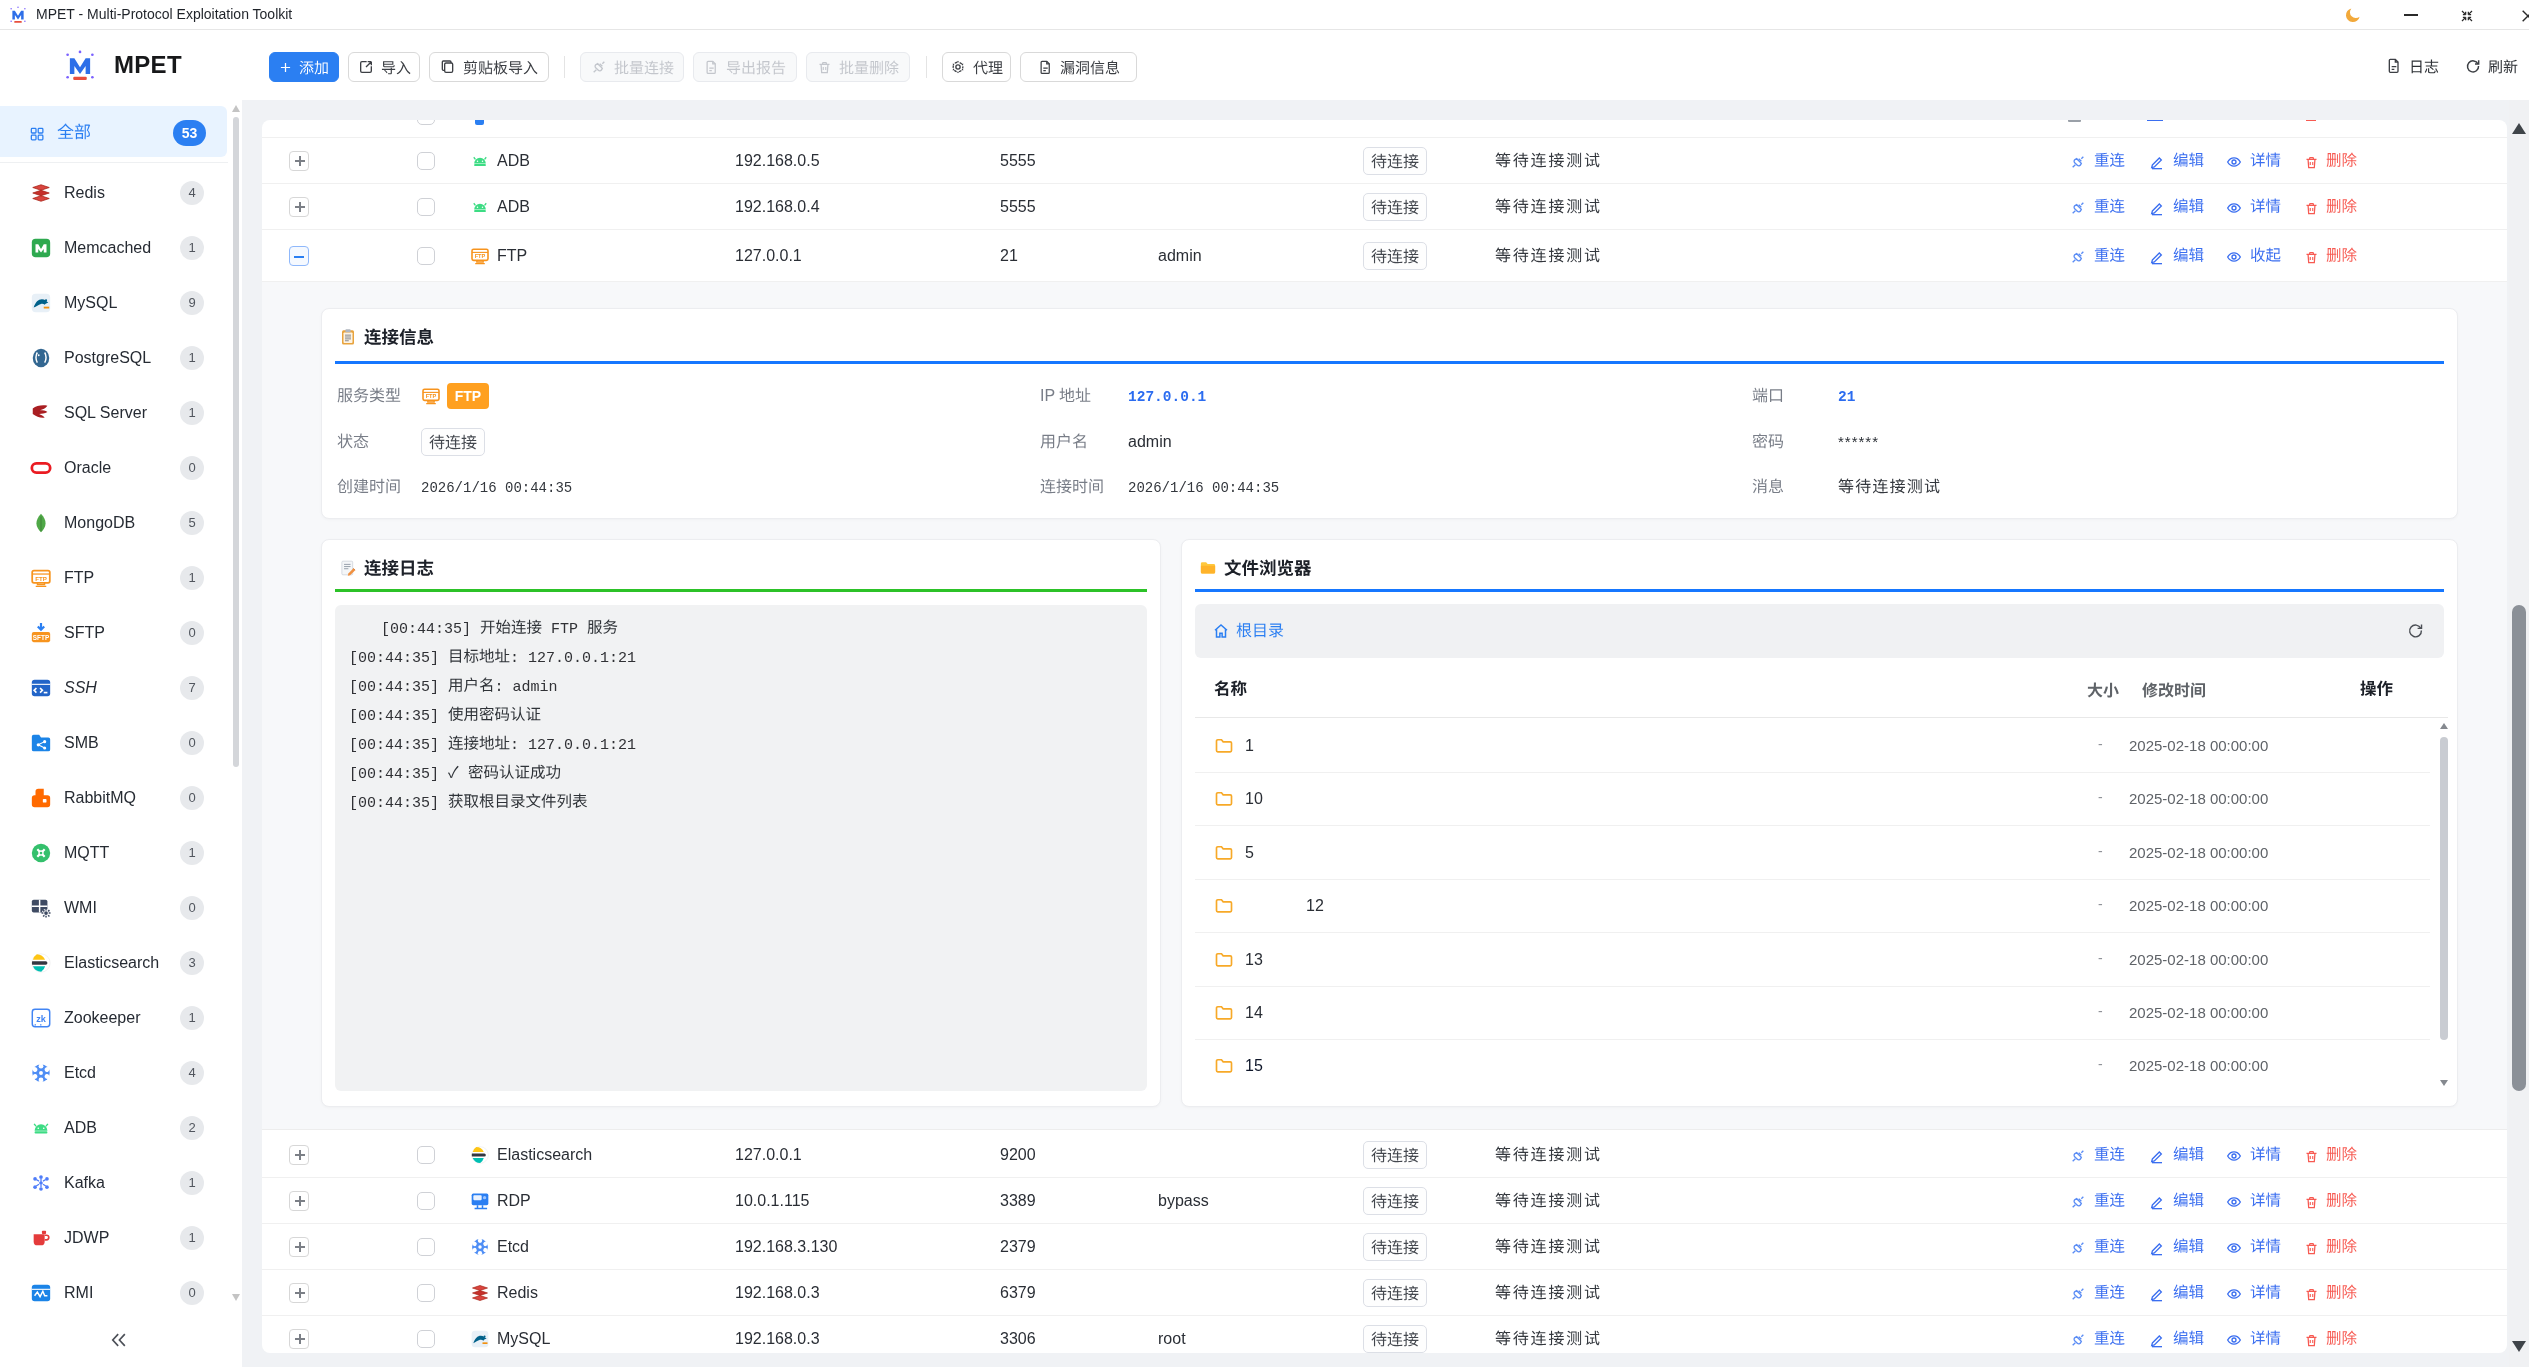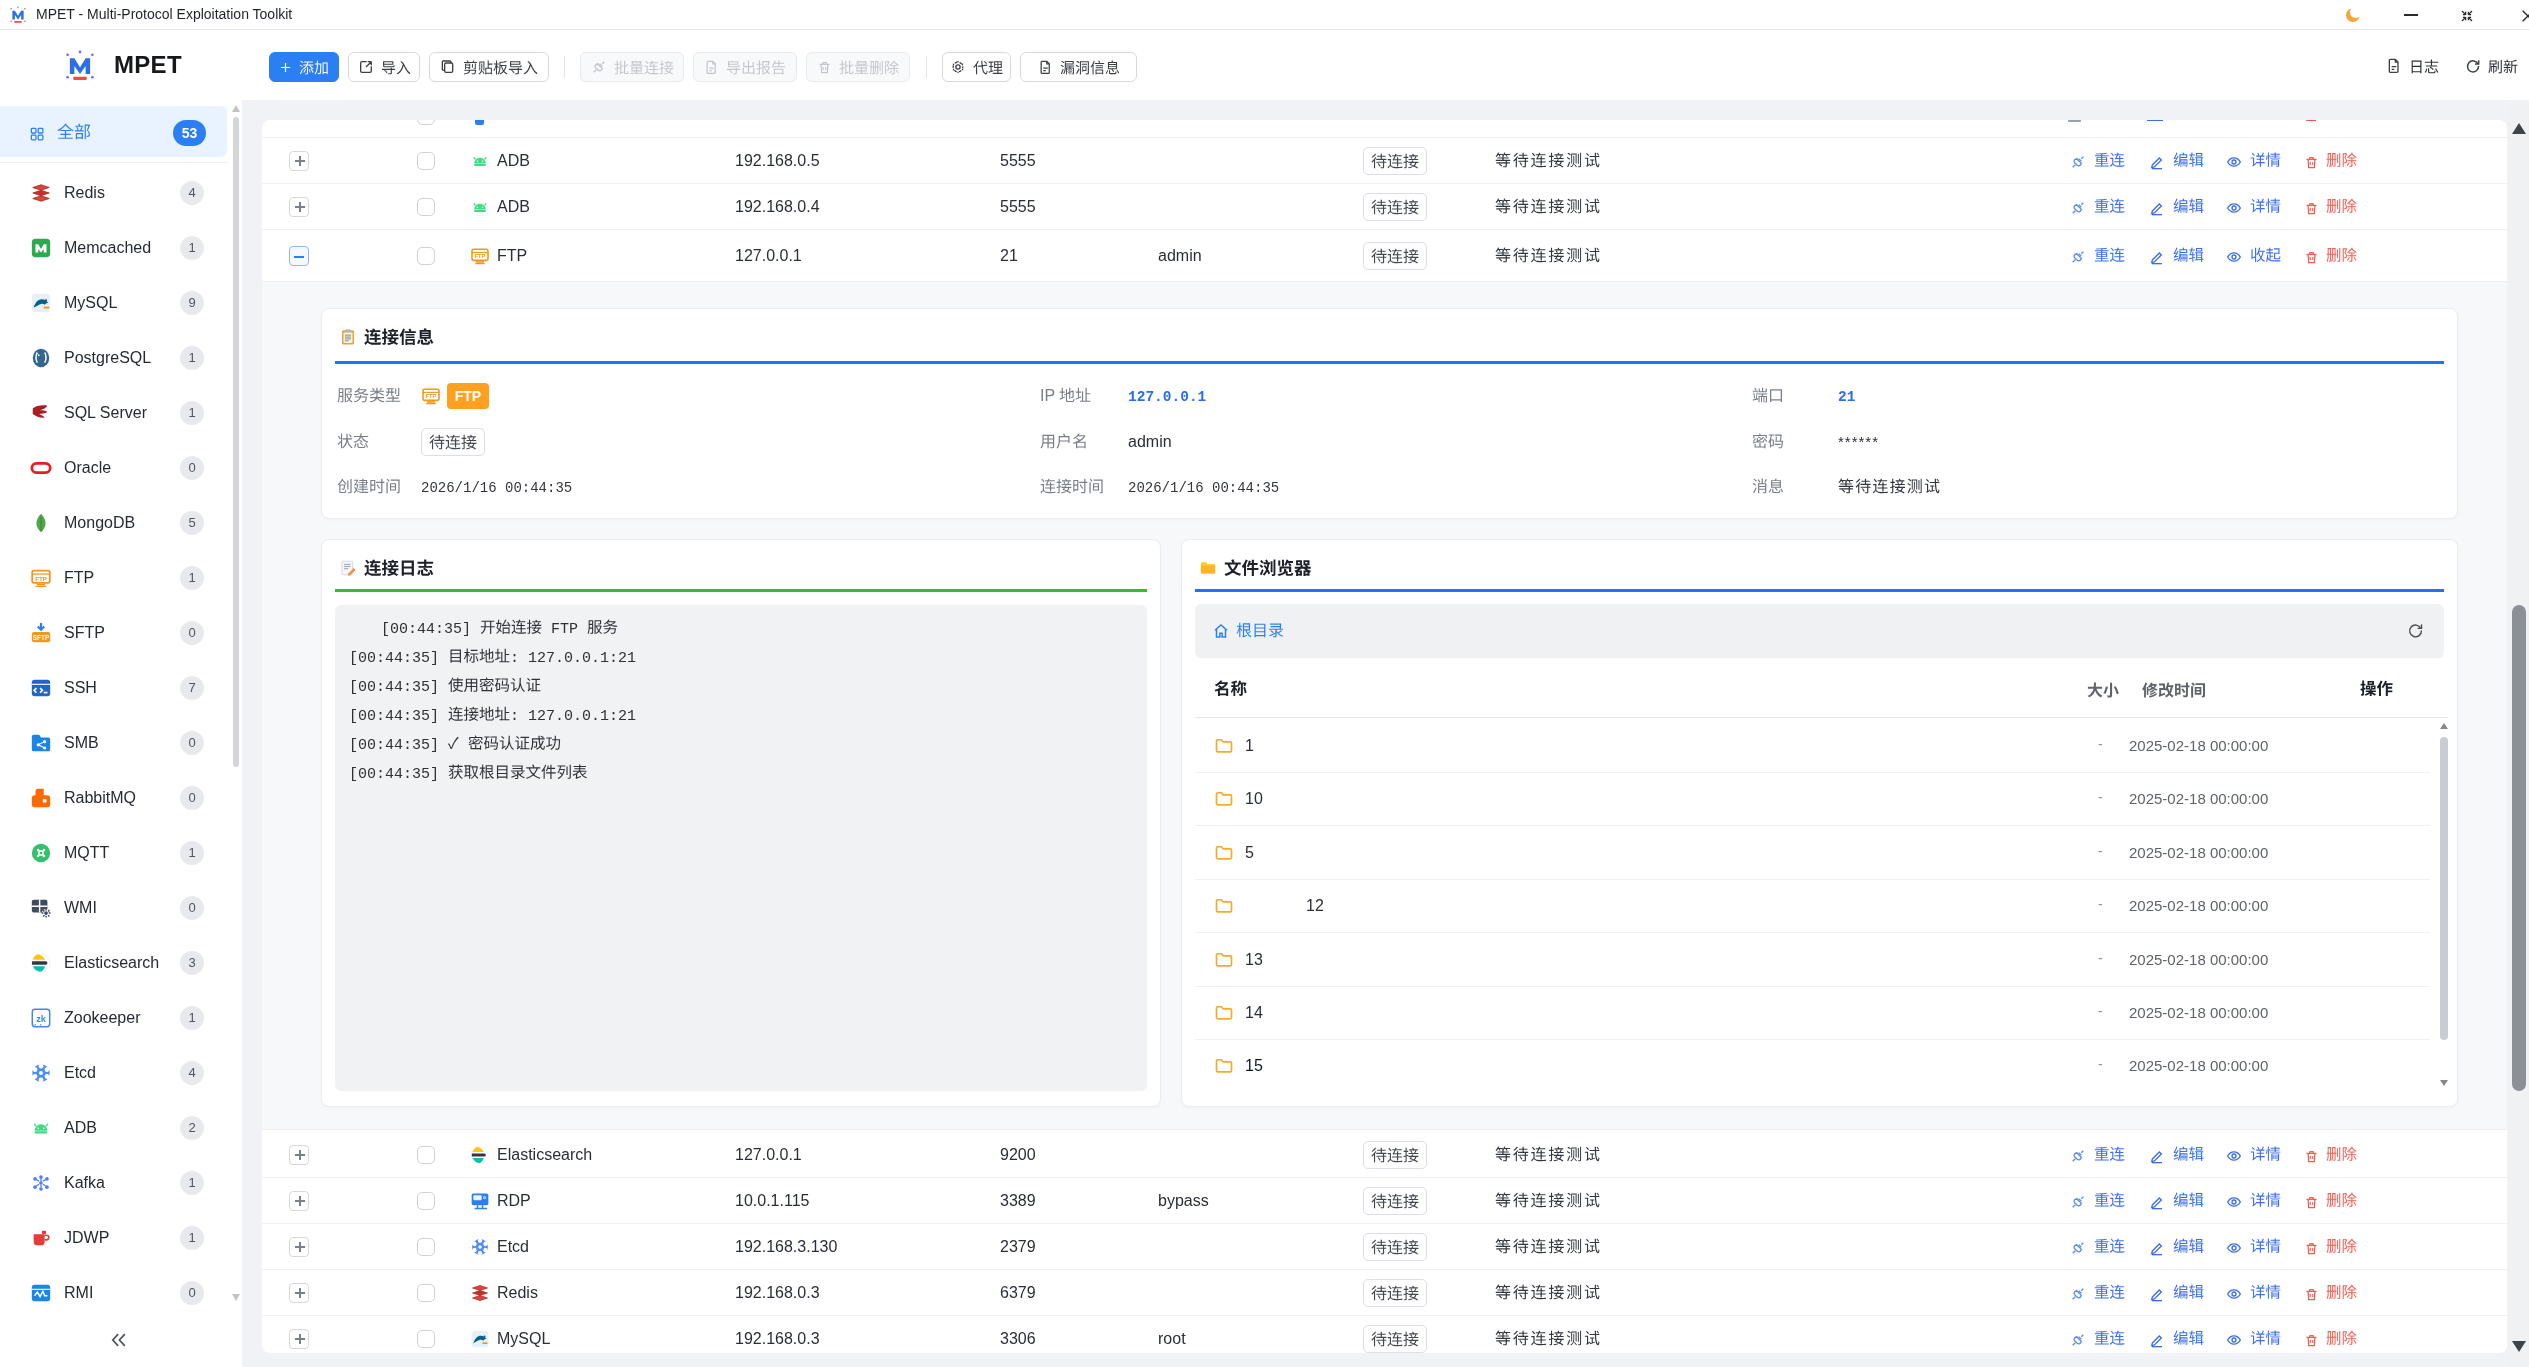--- a/index.html
+++ b/index.html
@@ -254,21 +254,21 @@
         <path d="M12 1v7M8.5 5 12 8.5 15.5 5" stroke="#2b7ff2" stroke-width="2.4" fill="none"></path>
       </svg></div>
     <div style="position:absolute;left:64px;top:520px;width:160px;height:26px;line-height:26px;font-size:16px;color:#262b33;">SFTP</div>
     <div style="position:absolute;left:180px;top:521px;width:24px;height:24px;background:#e7e9ec;border-radius:12px;color:#51565e;font-size:13px;text-align:center;line-height:24px;">0</div>
     <div style="position:absolute;left:30px;top:577px;width:22px;height:22px;"><svg width="22" height="22" viewBox="0 0 24 24" style="vertical-align:-0.18em;">
         <rect x="2" y="3" width="20" height="18" rx="3" fill="#2265c8"></rect>
         <path d="M2 8h20" stroke="#fff" stroke-width="1.2"></path>
         <path d="M7 12l-2.5 2.5L7 17m4-5 2.5 2.5L11 17" stroke="#fff" stroke-width="1.8" fill="none"></path>
         <path d="M15 17h4" stroke="#fff" stroke-width="1.8"></path>
       </svg></div>
-    <div style="position:absolute;left:64px;top:575px;width:160px;height:26px;line-height:26px;font-size:16px;color:#262b33;">SSH</div>
+    <div style="position:absolute;left:64px;top:575px;width:160px;height:26px;line-height:26px;font-size:16px;color:#262b33;font-style:italic;">SSH</div>
     <div style="position:absolute;left:180px;top:576px;width:24px;height:24px;background:#e7e9ec;border-radius:12px;color:#51565e;font-size:13px;text-align:center;line-height:24px;">7</div>
     <div style="position:absolute;left:30px;top:632px;width:22px;height:22px;"><svg width="22" height="22" viewBox="0 0 24 24" style="vertical-align:-0.18em;">
         <path d="M2 5a2 2 0 0 1 2-2h6l2 3h8a2 2 0 0 1 2 2v11a2 2 0 0 1-2 2H4a2 2 0 0 1-2-2z" fill="#1b84e7"></path>
         <circle cx="9" cy="14" r="1.7" fill="#fff"></circle>
         <circle cx="16" cy="10.5" r="1.7" fill="#fff"></circle>
         <circle cx="16" cy="17.5" r="1.7" fill="#fff"></circle>
         <path d="M9 14l7-3.5M9 14l7 3.5" stroke="#fff" stroke-width="1.2"></path>
       </svg></div>
     <div style="position:absolute;left:64px;top:630px;width:160px;height:26px;line-height:26px;font-size:16px;color:#262b33;">SMB</div>
     <div style="position:absolute;left:180px;top:631px;width:24px;height:24px;background:#e7e9ec;border-radius:12px;color:#51565e;font-size:13px;text-align:center;line-height:24px;">0</div>
@@ -682,20 +682,25 @@
         </svg> FTP <svg class="z" style="width:31.0px;height:15.5px;vertical-align:-1.86px;fill:#2f3338;" viewBox="0 -880 2000 1000">
           <use href="#g670d" x="0"></use>
           <use href="#g52a1" x="1000"></use>
         </svg></div>
       <div style="height:29px;line-height:29px;white-space:pre;">[00:44:35] <svg class="z" style="width:62.0px;height:15.5px;vertical-align:-1.86px;fill:#2f3338;" viewBox="0 -880 4000 1000">
           <use href="#g76ee" x="0"></use>
           <use href="#g6807" x="1000"></use>
           <use href="#g5730" x="2000"></use>
           <use href="#g5740" x="3000"></use>
         </svg>: 127.0.0.1:21</div>
+      <div style="height:29px;line-height:29px;white-space:pre;">[00:44:35] <svg class="z" style="width:46.5px;height:15.5px;vertical-align:-1.86px;fill:#2f3338;" viewBox="0 -880 3000 1000">
+          <use href="#g7528" x="0"></use>
+          <use href="#g6237" x="1000"></use>
+          <use href="#g540d" x="2000"></use>
+        </svg>: admin</div>
       <div style="height:29px;line-height:29px;white-space:pre;">[00:44:35] <svg class="z" style="width:93.0px;height:15.5px;vertical-align:-1.86px;fill:#2f3338;" viewBox="0 -880 6000 1000">
           <use href="#g4f7f" x="0"></use>
           <use href="#g7528" x="1000"></use>
           <use href="#g5bc6" x="2000"></use>
           <use href="#g7801" x="3000"></use>
           <use href="#g8ba4" x="4000"></use>
           <use href="#g8bc1" x="5000"></use>
         </svg></div>
       <div style="height:29px;line-height:29px;white-space:pre;">[00:44:35] <svg class="z" style="width:62.0px;height:15.5px;vertical-align:-1.86px;fill:#2f3338;" viewBox="0 -880 4000 1000">
           <use href="#g8fde" x="0"></use>

